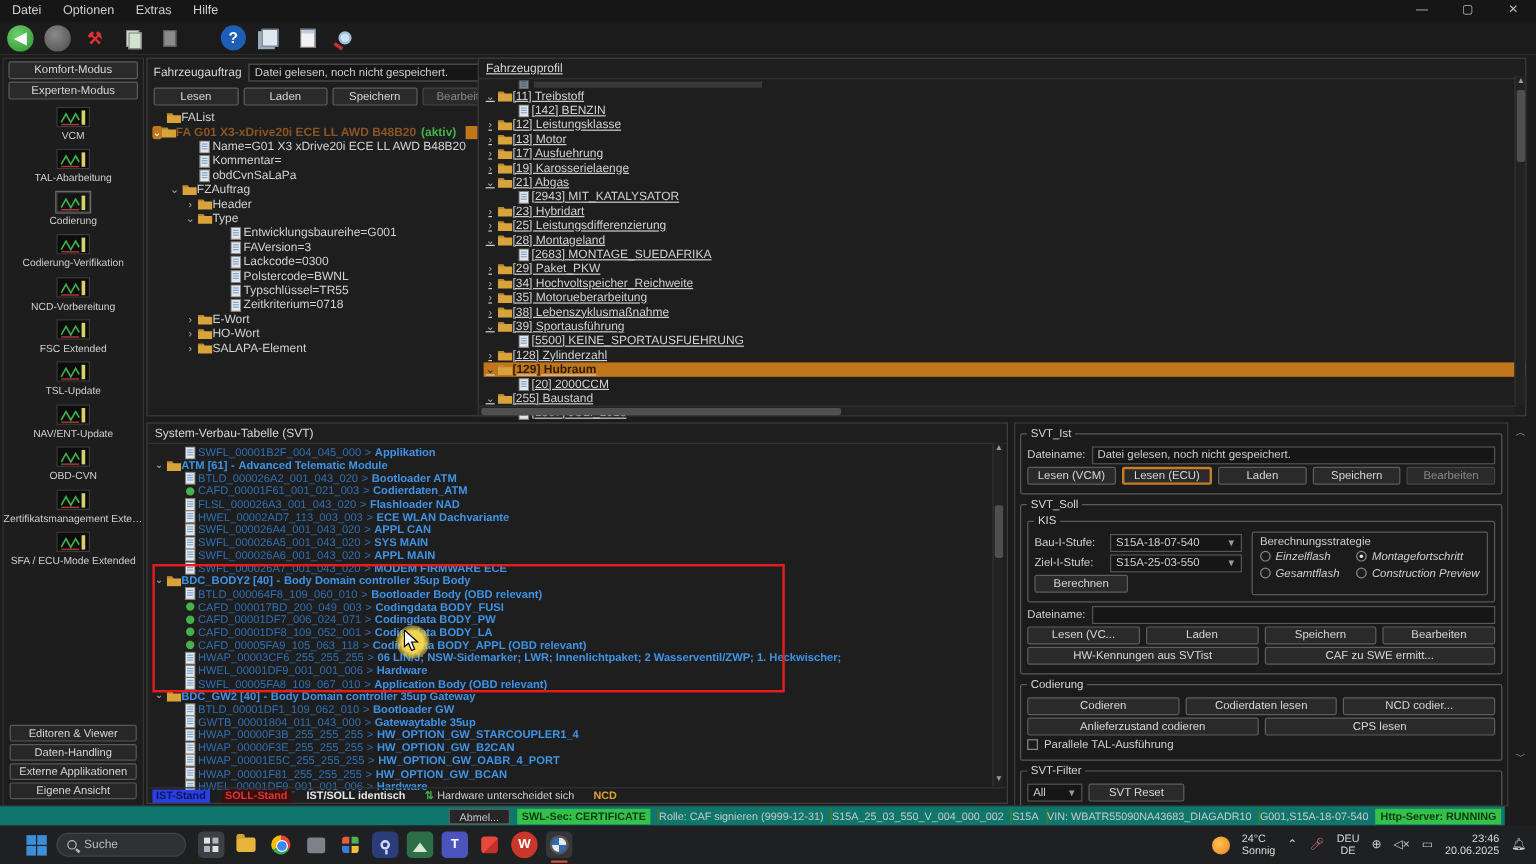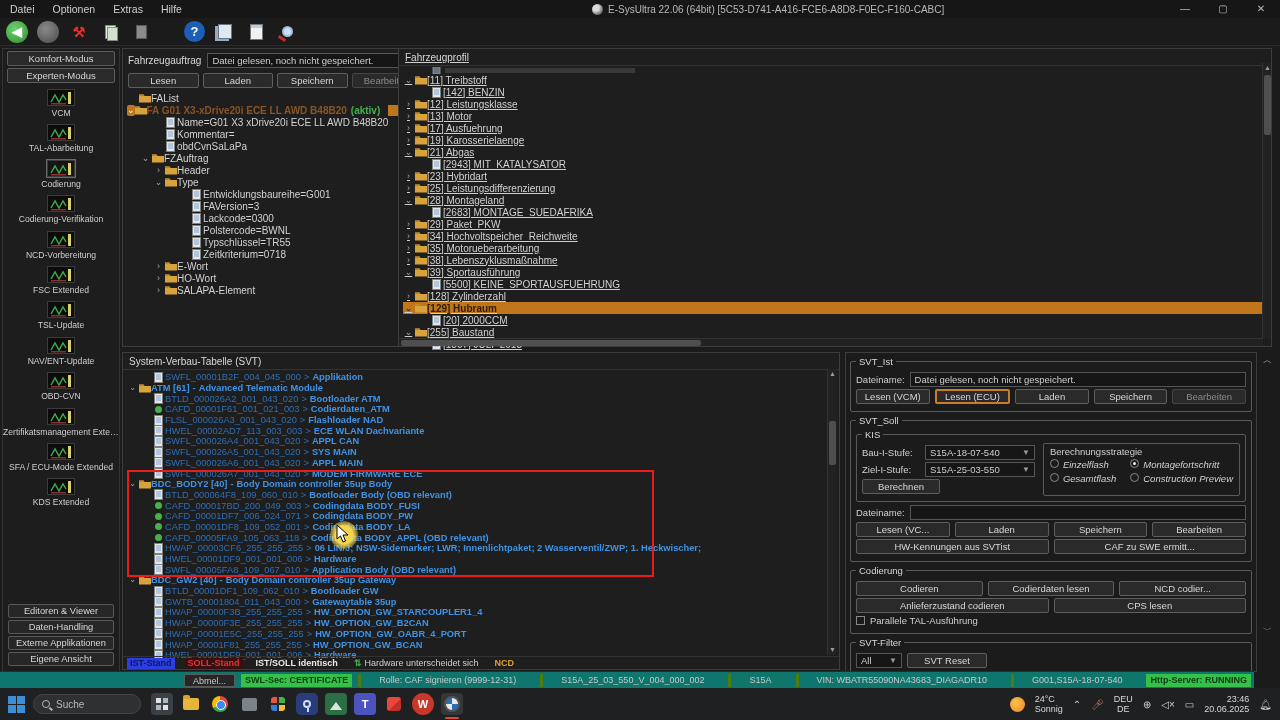--- a/index.html
+++ b/index.html
@@ -127,25 +127,25 @@
   #strategie .grid { display:grid; grid-template-columns:auto auto; gap:3px 14px; margin-top:2px; }
 
   
   #right-scroll { position:absolute; left:1260px; top:352px; width:17px; height:320px; }
   #right-scroll .a { position:absolute; left:3px; color:#b5b5b5; font-size:9px; }
 
   
   #statusbar { position:absolute; left:0; top:671px; width:1254px; height:17px; background:#0f766e; border-top:1px solid #2b2b2b; display:flex; align-items:center; justify-content:flex-end; gap:6px; padding-right:3px; font-size:9px; color:#c8c8c8; }
   .sb-btn { background:#262626; border:1px solid #5a5a5a; border-radius:2px; padding:0 8px; height:13px; line-height:12px; }
   .sb-badge { background:#35c04a; color:#0a3a13; font-weight:bold; padding:0 4px; height:13px; line-height:13px; }
-  .sb-item { padding:0 18px; border-left:3px solid #4d7c0f; height:13px; line-height:13px; white-space:nowrap; }
+  .sb-item { padding:0 0; border-left:1px solid #4d7c0f; height:13px; line-height:13px; white-space:nowrap; }
 
   
   #taskbar { position:absolute; left:0; top:688px; width:1280px; height:32px; background:#1f2021; display:flex; align-items:center; }
-  #tb-left { display:flex; align-items:center; gap:8px; padding-left:8px; }
+  #tb-left { display:flex; align-items:center; gap:8px; padding-left:22px; }
   .win-logo { width:17px; height:17px; display:grid; grid-template-columns:8px 8px; grid-template-rows:8px 8px; gap:1px; }
   .win-logo i { background:#3a8fd8; }
   #search-pill { width:108px; height:20px; background:#2f3032; border:1px solid #444; border-radius:10px; display:flex; align-items:center; gap:6px; padding-left:8px; color:#b9b9b9; font-size:10px; }
   .mag { width:8px; height:8px; border:1.5px solid #b9b9b9; border-radius:50%; position:relative; display:inline-block; }
   .mag::after { content:""; position:absolute; left:6px; top:7px; width:4px; height:1.5px; background:#b9b9b9; transform:rotate(40deg); }
   #tb-apps { display:flex; align-items:center; gap:7px; margin-left:10px; }
   .app { width:22px; height:22px; border-radius:4px; display:flex; align-items:center; justify-content:center; position:relative; }
   .app.active { background:#33373a; }
   .app.active::after { content:""; position:absolute; left:4px; bottom:-4px; width:14px; height:2px; background:#d84c3a; border-radius:1px; }
   .ap-grid { background:#3c3f44; } .ap-grid i{ width:12px;height:12px;background:
@@ -181,24 +181,20 @@
 
 <div id="stage">
 
   <div id="titlebar">
     <div id="menus">
         <span class="menu-item">Datei</span>
         <span class="menu-item">Optionen</span>
         <span class="menu-item">Extras</span>
         <span class="menu-item">Hilfe</span>
       </div>
-    <div id="win-title">
-      <span class="globe"></span>
-      <span>E-SysUltra 22.06  (64bit) [5C53-D741-A416-FCE6-A8D8-F0EC-F160-CABC]</span>
-    </div>
     <div id="win-controls">
       <span>—</span>
       <span>▢</span>
       <span>✕</span>
     </div>
   </div>
 
   <div id="toolbar">
     <span class="tool t-back">◀</span>
     <span class="tool t-fwd"></span>
@@ -331,30 +327,20 @@
         </div>
         <div class="side-item">
      <span class="s-ico">
             <svg width="24" height="14" viewBox="0 0 24 14">
               <polyline points="2,11 6,4 10,11 14,4 17,9" fill="none" stroke="#3fae4a" stroke-width="1.4"></polyline>
               <rect x="19" y="1" width="3" height="12" fill="#d8d06a"></rect>
               <rect x="2" y="12.2" width="15" height="1.2" fill="#b03838"></rect>
             </svg>
           </span>
      <span class="s-label">SFA / ECU-Mode Extended</span>
-        </div>
-        <div class="side-item">
-     <span class="s-ico">
-            <svg width="24" height="14" viewBox="0 0 24 14">
-              <polyline points="2,11 6,4 10,11 14,4 17,9" fill="none" stroke="#3fae4a" stroke-width="1.4"></polyline>
-              <rect x="19" y="1" width="3" height="12" fill="#d8d06a"></rect>
-              <rect x="2" y="12.2" width="15" height="1.2" fill="#b03838"></rect>
-            </svg>
-          </span>
-     <span class="s-label">KDS Extended</span>
         </div>
       </div>
     <div id="side-bottom">
         <div class="side-bottom-btn">Editoren &amp; Viewer</div>
         <div class="side-bottom-btn">Daten-Handling</div>
         <div class="side-bottom-btn">Externe Applikationen</div>
         <div class="side-bottom-btn">Eigene Ansicht</div>
       </div>
   </div>
 

